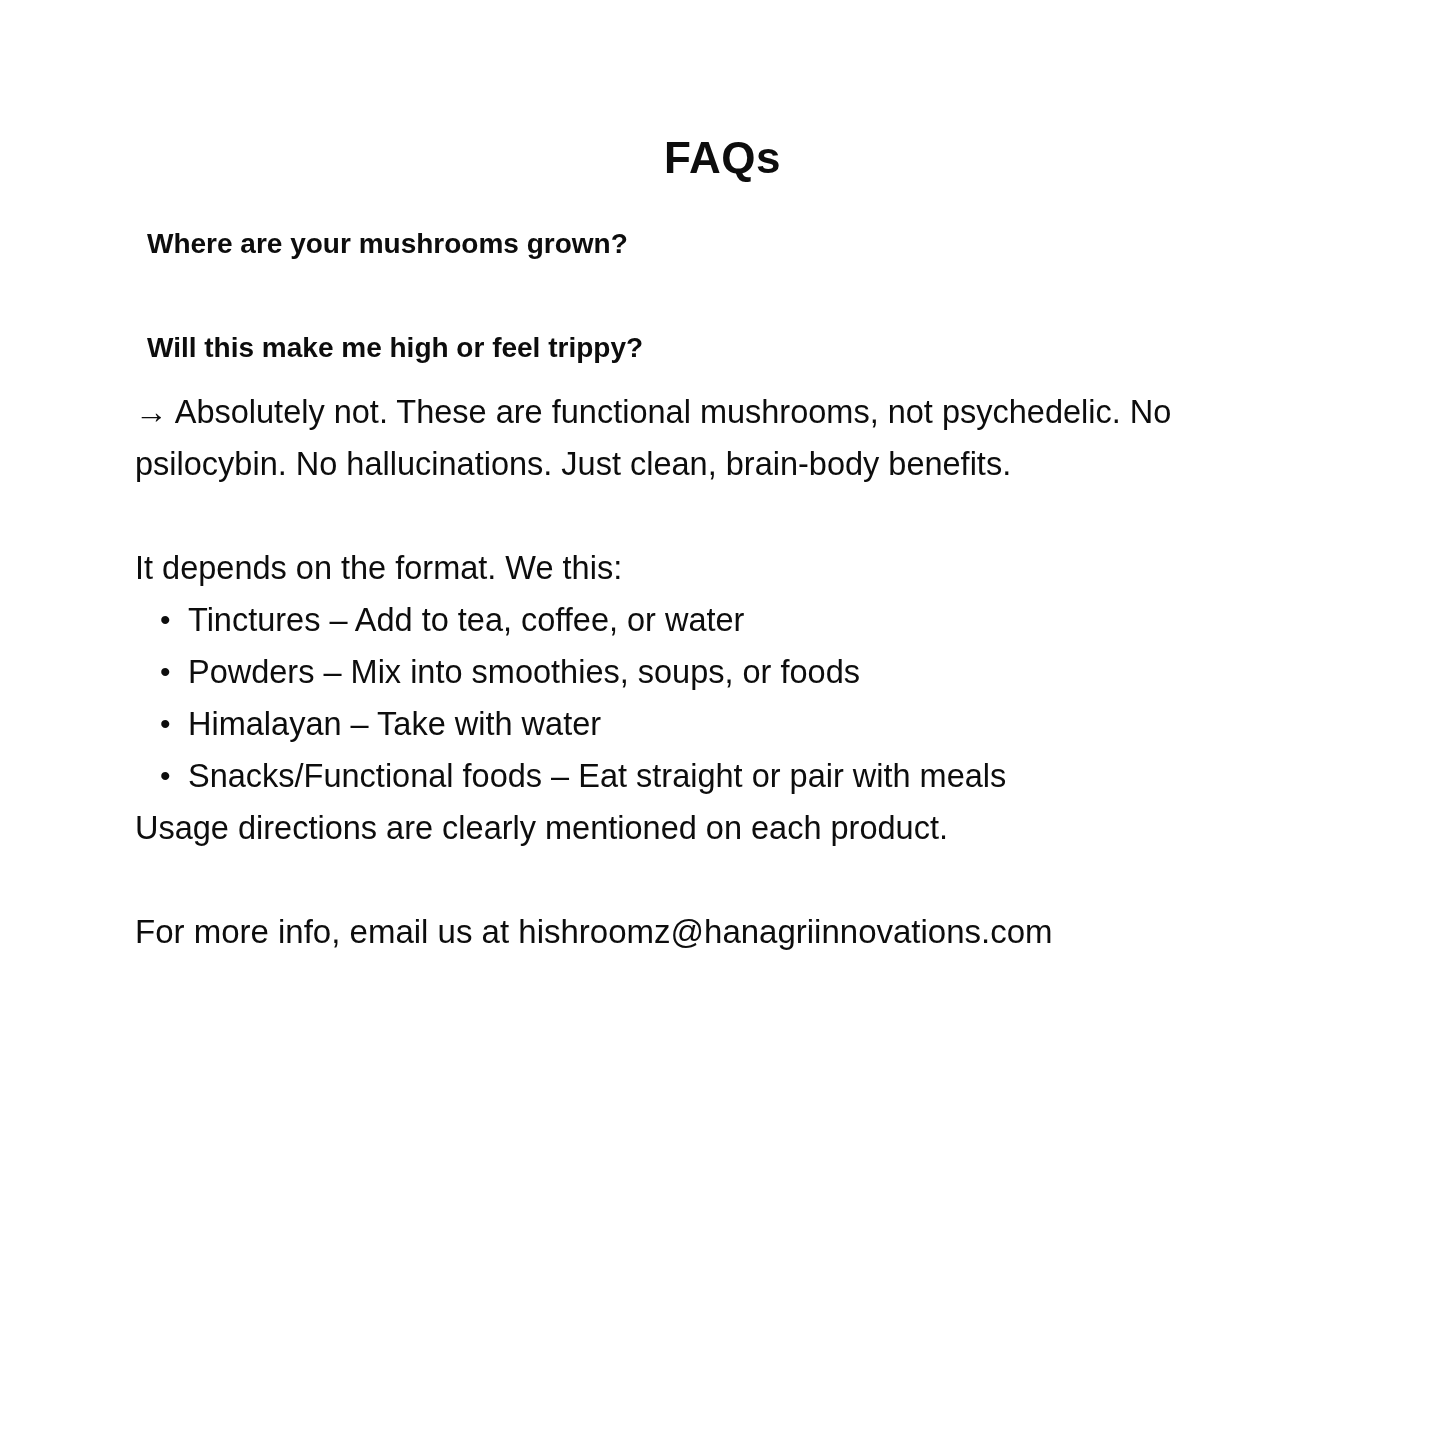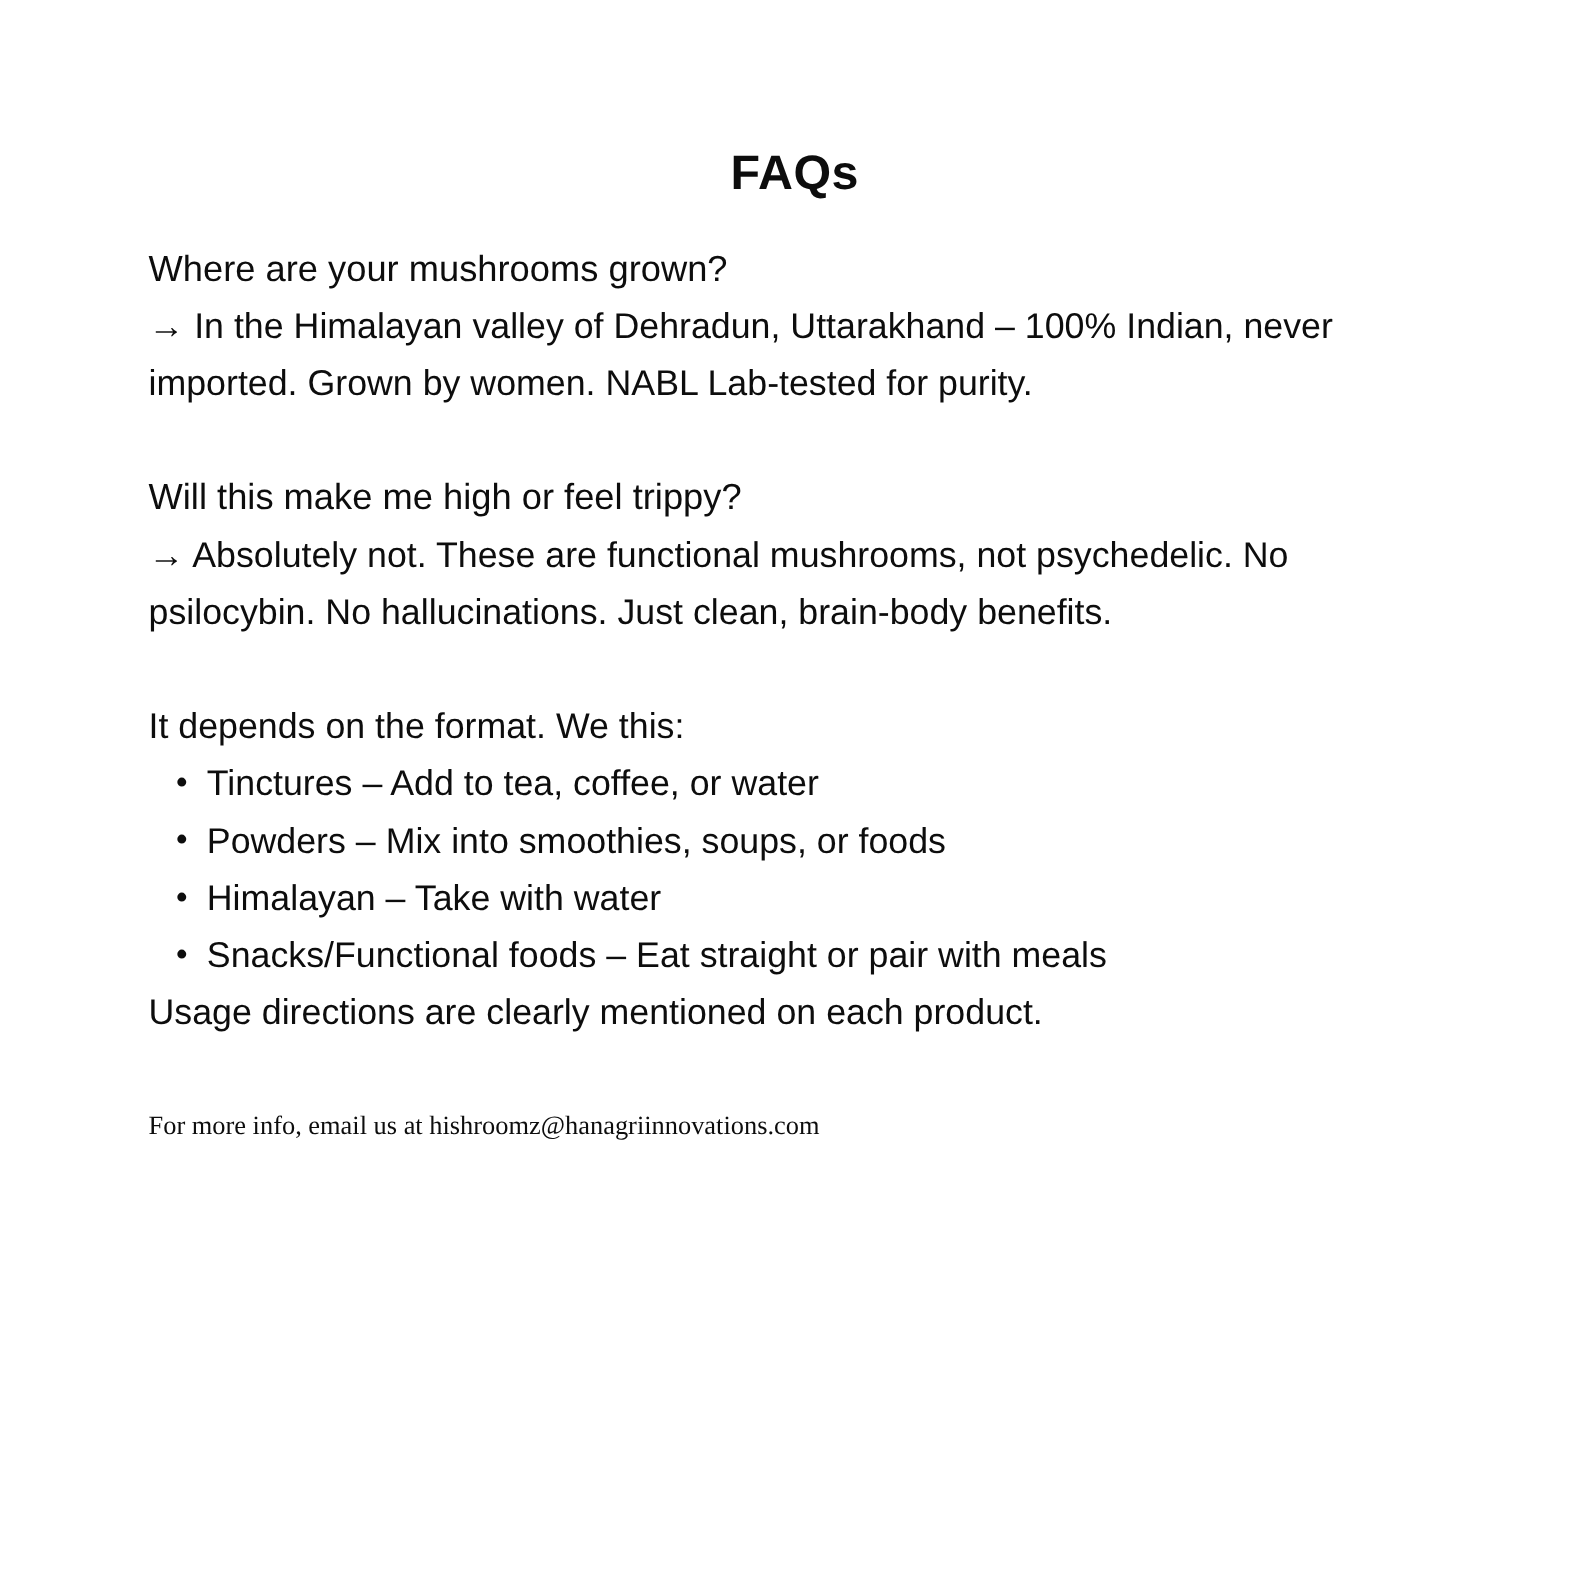--- a/index.html
+++ b/index.html
@@ -31,24 +31,24 @@
     margin-left: -135px;
     margin-right: -145px;
   }
   .faq-section {
     margin-top: 52px;
   }
   .faq-section:first-of-type {
     margin-top: 0;
   }
   .question {
-    font-size: 33px;
+    font-size: 28px;
     line-height: 52px;
-    font-weight: 400;
-    margin: 0;
+    font-weight: 700;
+    margin: 12px;
   }
   .answer, .intro, .outro {
     font-size: 32.5px;
     line-height: 52px;
     font-weight: 400;
     margin: 0;
   }
   ul.bullet-list {
     list-style: none;
     margin: 0;
@@ -61,36 +61,34 @@
     line-height: 52px;
   }
   ul.bullet-list li .bullet-dot {
     position: absolute;
     left: 25px;
     top: 0;
     font-size: 30px;
     line-height: 52px;
   }
   .contact-line {
-    font-size: 24px;
+    font-size: 33px;
     line-height: 52px;
     margin: 52px 0 0 0;
-    font-family: Liberation Serif, serif;
   }
 </style>
 </head>
 <body>
 
 <div class="page">
 
   <h1 class="page-title">FAQs</h1>
 
   <section class="faq-section">
     <h2 class="question">Where are your mushrooms grown?</h2>
-    <p class="answer">→ In the Himalayan valley of Dehradun, Uttarakhand – 100% Indian, never imported. Grown by women. NABL Lab-tested for purity.</p>
   </section>
 
   <section class="faq-section">
     <h2 class="question">Will this make me high or feel trippy?</h2>
     <p class="answer">→ Absolutely not. These are functional mushrooms, not psychedelic. No psilocybin. No hallucinations. Just clean, brain-body benefits.</p>
   </section>
 
   <section class="faq-section">
     <p class="intro">It depends on the format. We this:</p>
     <ul class="bullet-list">

